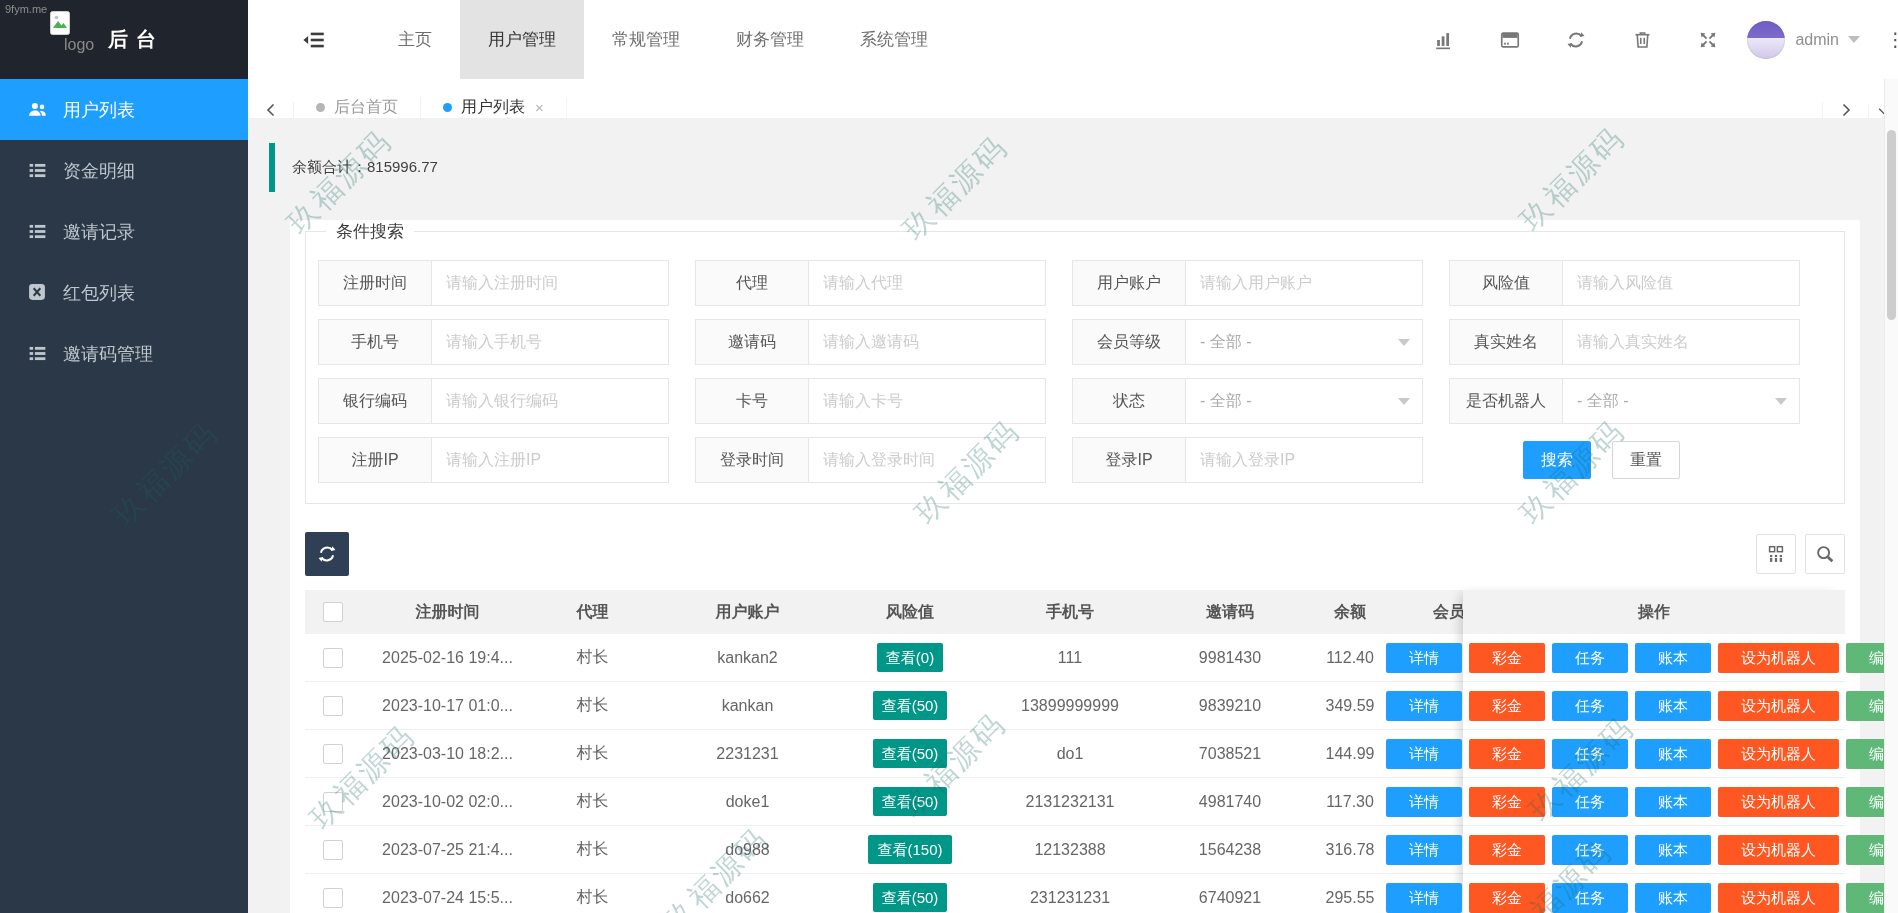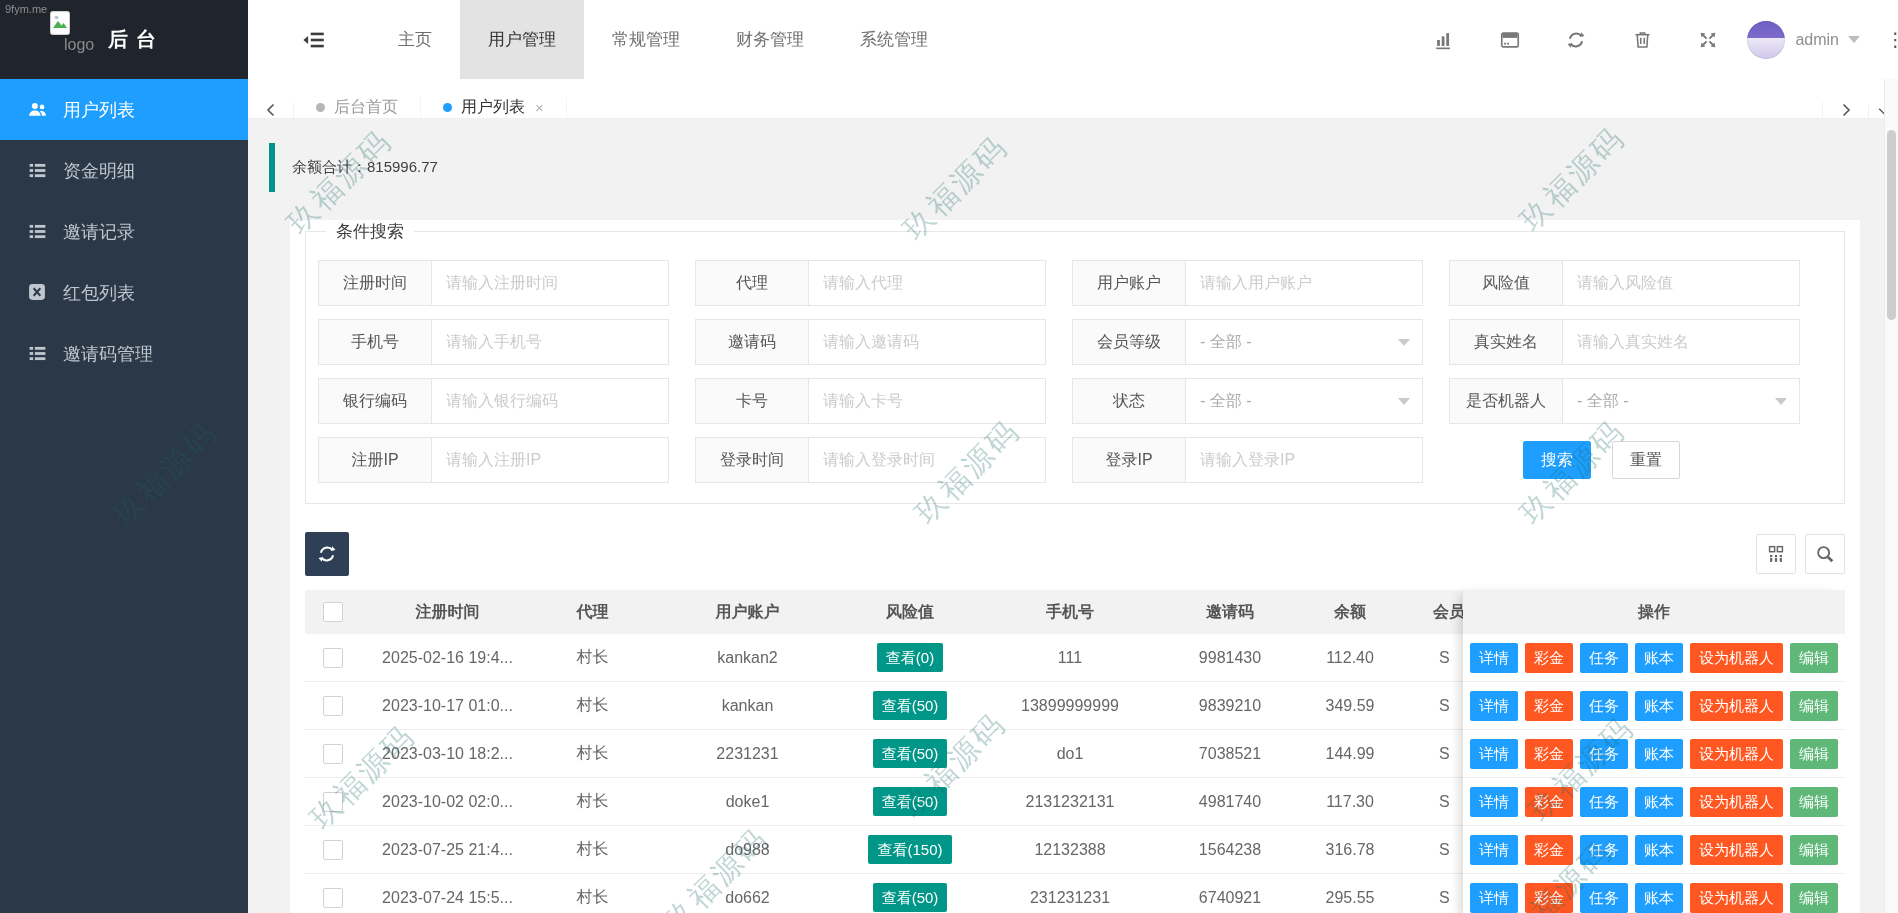--- a/index.html
+++ b/index.html
@@ -73,21 +73,21 @@
   .table-wrap { margin:14px 15px 0; position:relative; width:1540px; }
   .t-header { display:flex; height:44px; background:#f2f2f2; align-items:center; font-weight:bold; color:#555; font-size:16px; }
   .t-row { display:flex; height:48px; align-items:center; border-bottom:1px solid #eee; font-size:16px; color:#666; background:#fff; }
   .t-cell { flex:none; display:flex; align-items:center; justify-content:center; height:100%; overflow:hidden; white-space:nowrap; }
   .t-cell.left { justify-content:flex-start; padding-left:34px; }
   .cb { width:20px; height:20px; border:1px solid #d2d2d2; border-radius:2px; background:#fff; cursor:pointer; }
   .risk-badge { background:#009688; color:#fff; border:none; border-radius:2px; padding:0 9px; height:29px; line-height:29px; font-size:15px; cursor:pointer; }
   .t-fixed { position:absolute; top:0; right:0; width:382px; background:#fff; box-shadow:-7px 0 10px -4px rgba(0,0,0,.16); }
   .f-header { height:44px; background:#f2f2f2; display:flex; align-items:center; justify-content:center; font-weight:bold; color:#555; font-size:16px; }
   .f-row { height:48px; border-bottom:1px solid #eee; display:flex; align-items:center; justify-content:center; }
-  .act-btn { height:30px; line-height:30px; padding:0 9px; margin:0 3.5px; border:none; border-radius:2px; color:#fff; font-size:15px; cursor:pointer; white-space:nowrap; }
+  .act-btn { height:30px; line-height:30px; padding:0 23px; margin:0 3.5px; border:none; border-radius:2px; color:#fff; font-size:15px; cursor:pointer; white-space:nowrap; }
 
   
   .page-scrollbar { position:absolute; right:0; top:79px; width:14px; bottom:0; background:#fafafa; border-left:1px solid #ebebeb; z-index:40; }
   .page-scrollbar .thumb { position:absolute; left:2px; top:51px; width:9px; height:190px; background:#cdcdcd; border-radius:5px; cursor:pointer; }
 
   
   .watermark { position:absolute; font-size:30px; color:rgba(23,105,95,.27); transform:translate(-50%,-50%) rotate(-45deg); white-space:nowrap; letter-spacing:3px; pointer-events:none; z-index:50; }
 </style>
 </head>
 <body>

